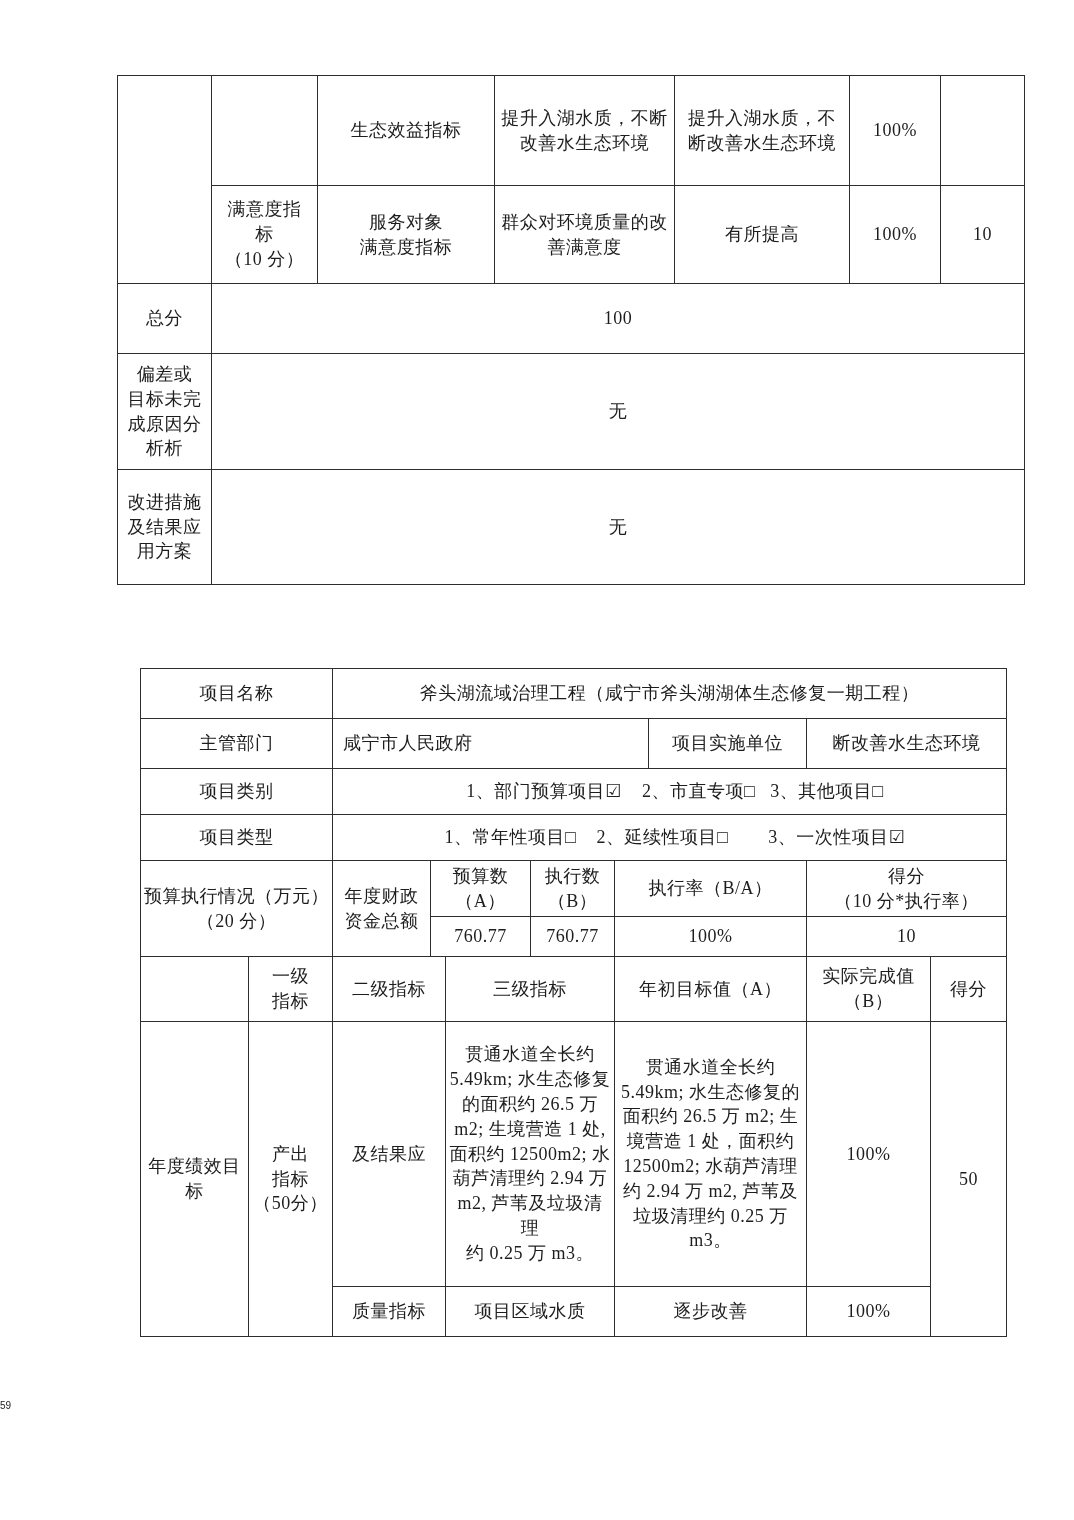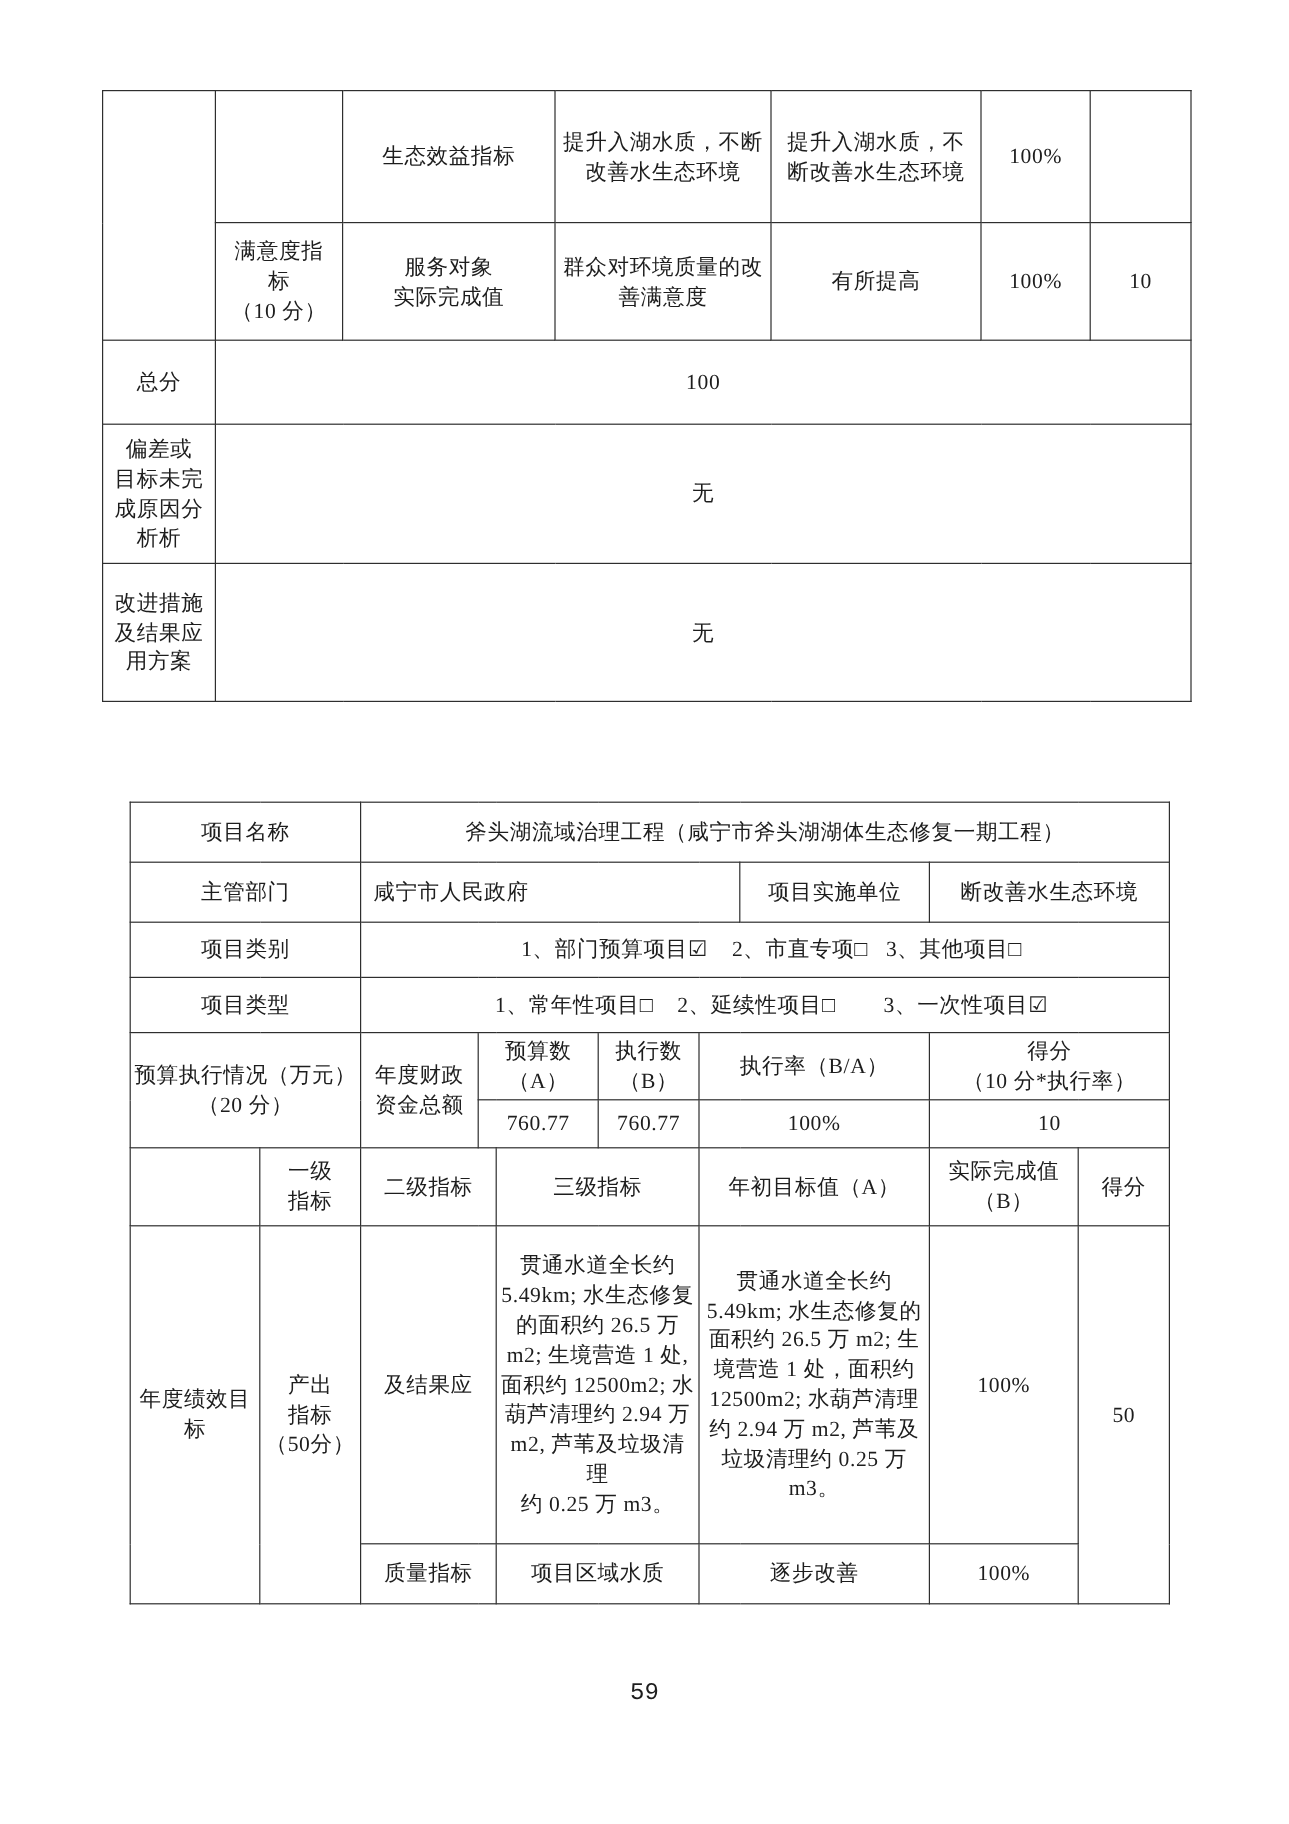--- a/index.html
+++ b/index.html
@@ -9,20 +9,21 @@
     height: 1520px;
     background: #ffffff;
     font-family: "Liberation Serif", "DejaVu Serif", serif;
     color: #1d1d1d;
     overflow: hidden;
   }
   table.doc {
     position: absolute;
     border-collapse: collapse;
     table-layout: fixed;
+    margin-left: 32px;
   }
   table.doc td {
     border: 1.6px solid #2e2e2e;
     text-align: center;
     vertical-align: middle;
     font-size: 18px;
     line-height: 1.38;
     padding: 2px 3px;
     white-space: pre-wrap;
     overflow: hidden;
@@ -43,23 +44,22 @@
     font-size: 27px;
     font-weight: bold;
     letter-spacing: 1px;
     white-space: nowrap;
   }
   .pageno {
     position: absolute;
     left: 0;
     top: 1400px;
     width: 100%;
-    text-align: center;
-    font-size: 20px;
-    font-family: Liberation Mono, monospace;
+    font-size: 10px;
+    font-family: Liberation Sans, sans-serif;
   }
 </style>
 </head>
 <body>
 
 <div class="page">
 
   <table class="doc" style="left:85px; top:75px; width:907px;">
     <colgroup>
       <col style="width:94px">
@@ -80,21 +80,21 @@
         <td>提升入湖水质，不
 断改善水生态环境</td>
         <td>100%</td>
         <td></td>
       </tr>
       <tr style="height:98px">
         <td>满意度指
 标
 （10 分）</td>
         <td>服务对象
-实际完成值</td>
+满意度指标</td>
         <td>群众对环境质量的改
 善满意度</td>
         <td>有所提高</td>
         <td>100%</td>
         <td>10</td>
       </tr>
       <tr style="height:70px">
         <td>总分</td>
         <td colspan="6">100</td>
       </tr>

